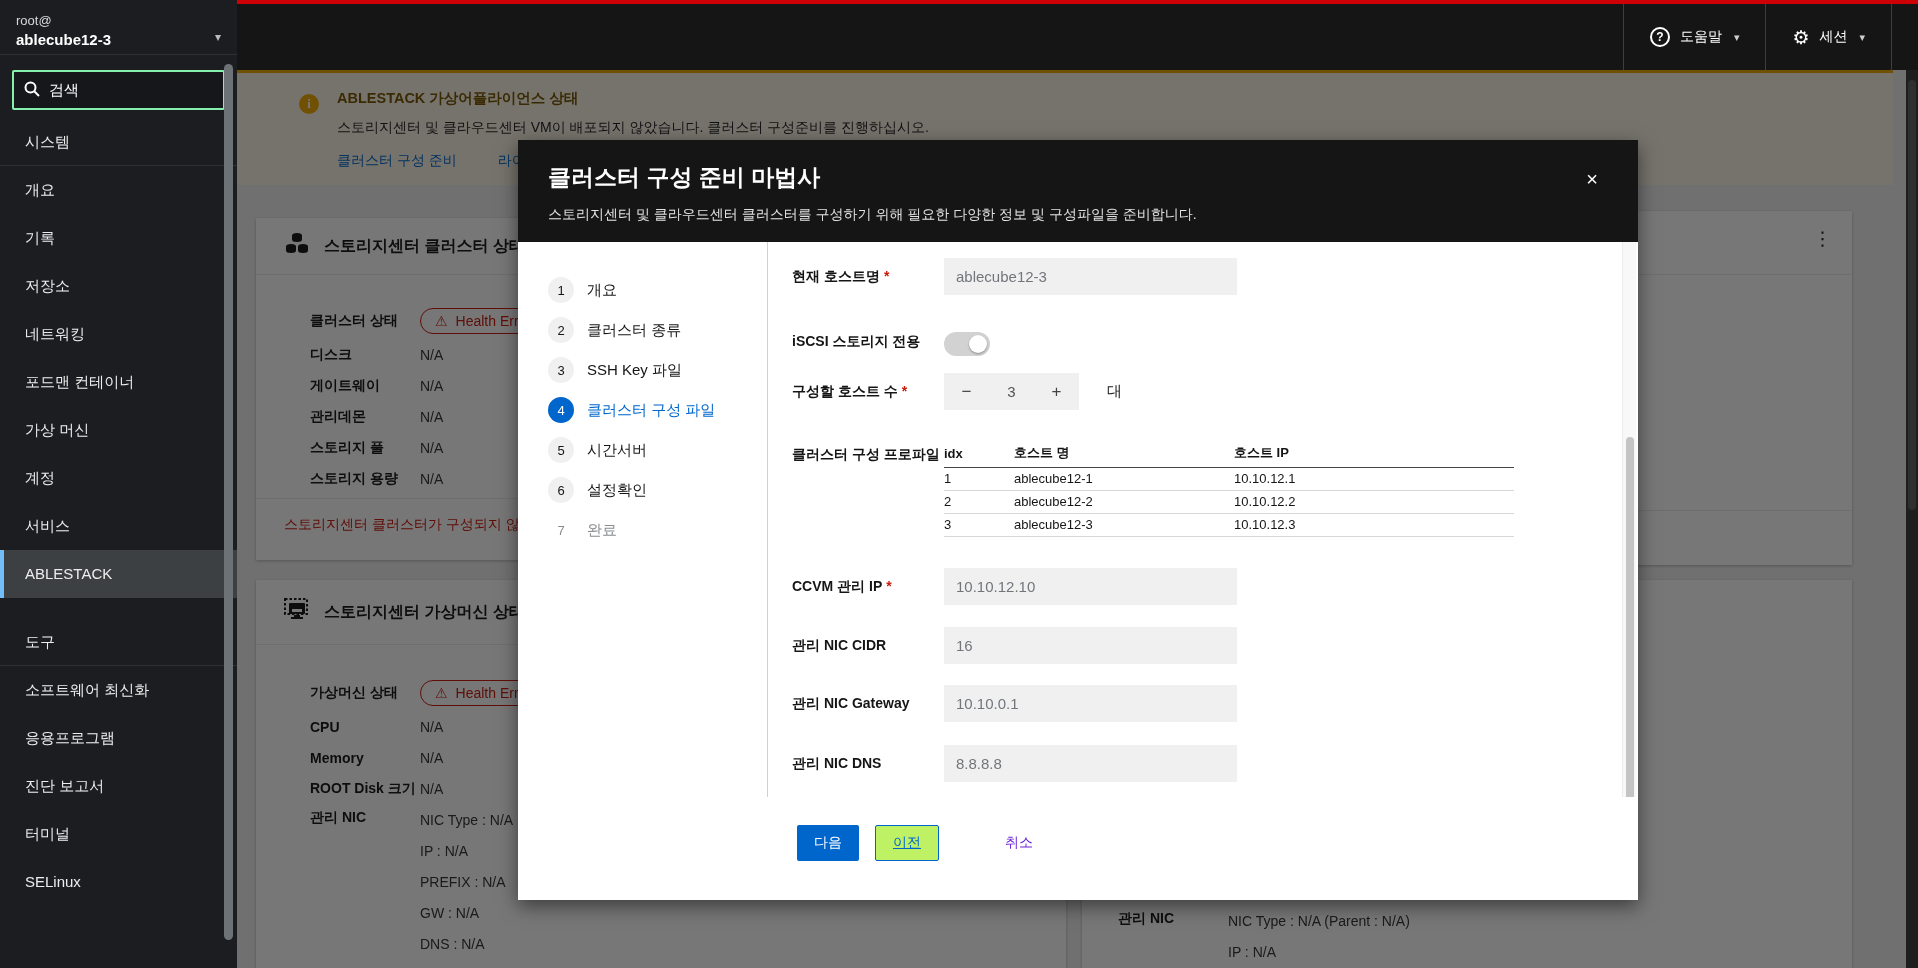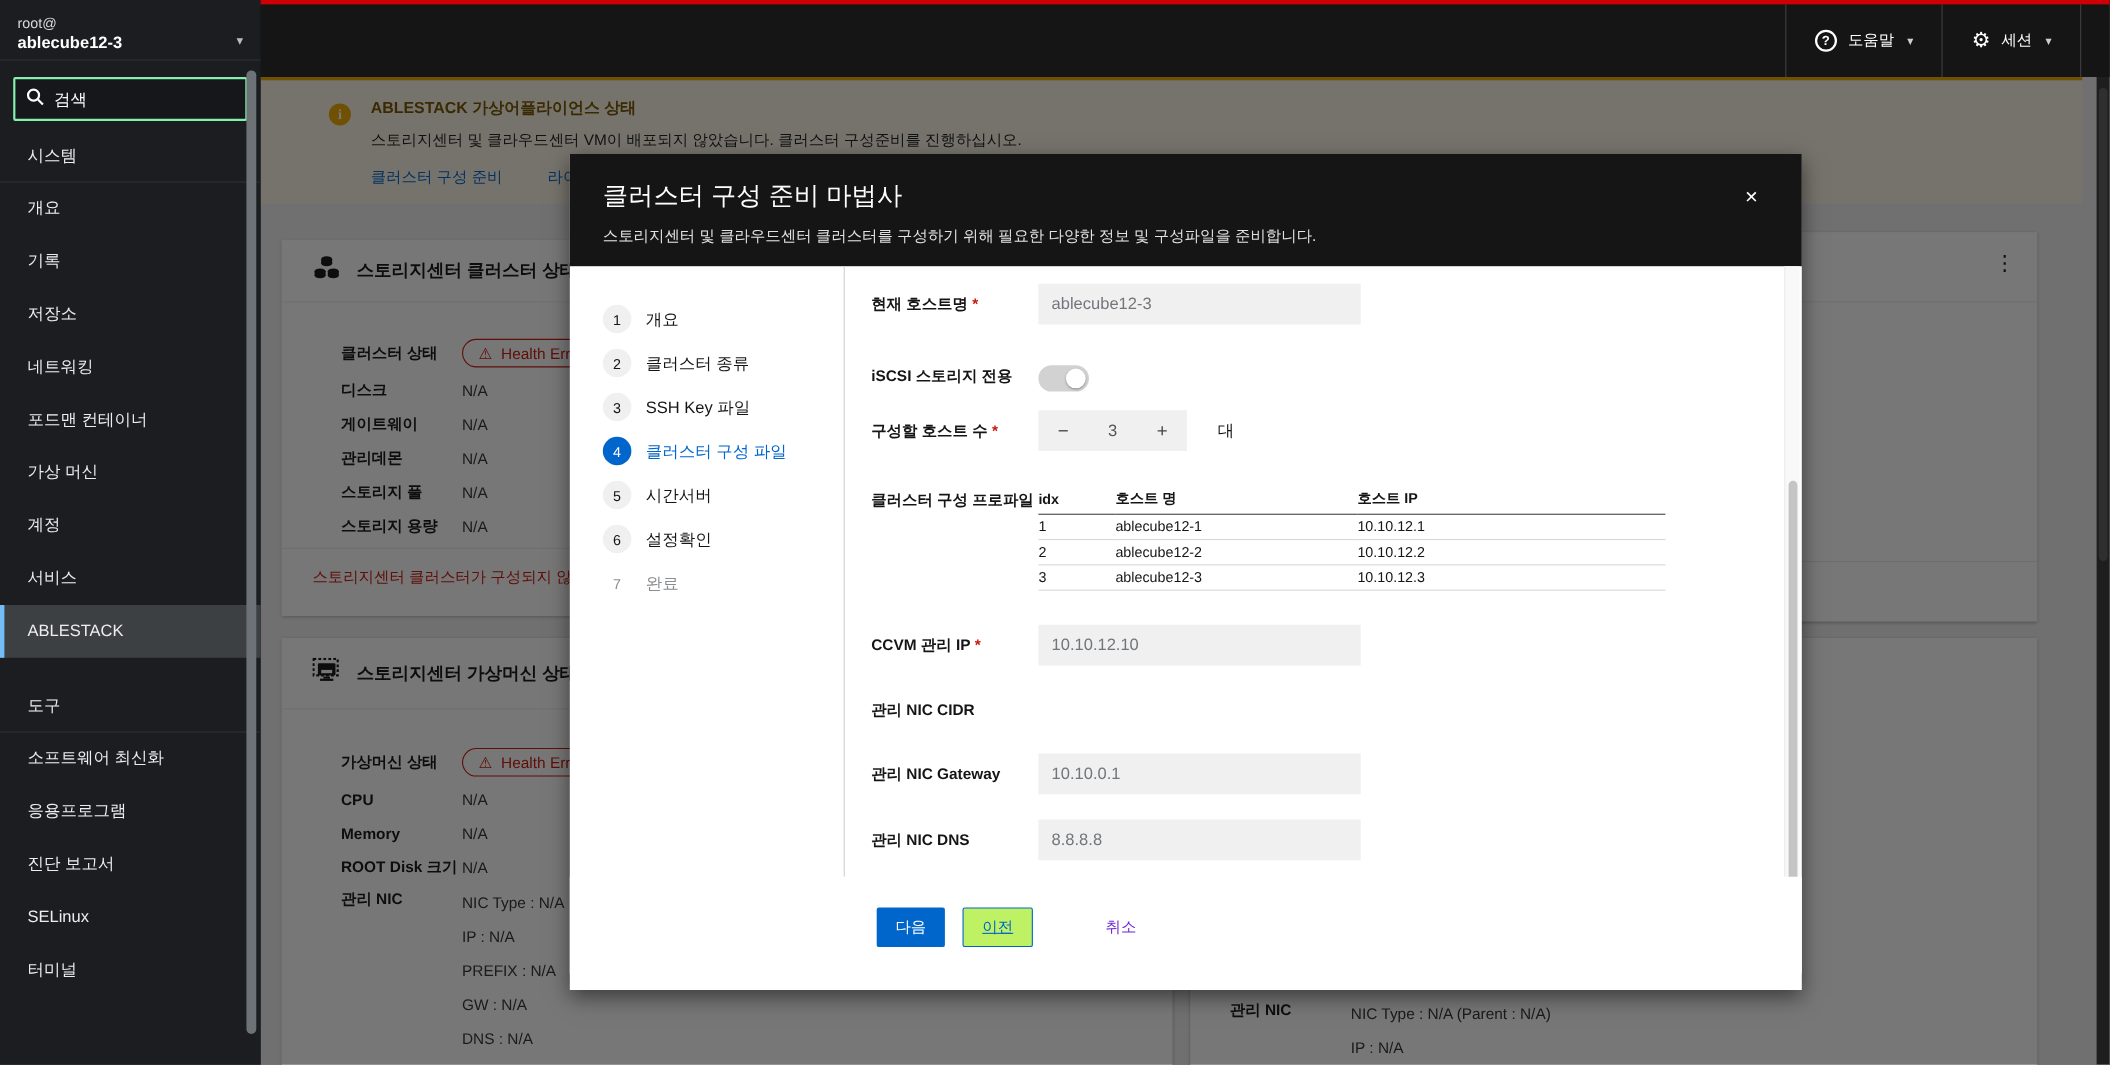--- a/index.html
+++ b/index.html
@@ -50,21 +50,21 @@
   .health-badge { display:inline-flex; align-items:center; gap:8px; border:1px solid #c9190b; color:#c9190b; border-radius:18px; padding:4px 14px; font-size:14px; white-space:nowrap; }
   .card-foot { position:absolute; left:0; right:0; border-top:1px solid #ebebeb; padding:17px 0 0 28px; font-size:14px; color:#c9190b; }
   .nic-block { display:flex; padding-left:54px; }
   .nic-block .lbl { width:110px; font-size:14px; font-weight:bold; color:#151515; padding-top:5px; }
   .nic-lines div { font-size:14px; color:#333; height:31px; display:flex; align-items:center; }
 
   
   .overlay { position:absolute; left:237px; top:70px; width:1681px; height:898px; background:rgba(8,8,8,0.55); z-index:3; }
   .modal { position:absolute; left:518px; top:140px; width:1120px; height:760px; background:#fff; z-index:4; box-shadow:0 6px 18px rgba(0,0,0,0.5); }
   .modal-head { height:102px; background:#151515; color:#fff; padding:22px 32px 0 30px; position:relative; }
-  .modal-title { font-size:23px; font-weight:normal; }
+  .modal-title { font-size:23px; font-weight:bold; }
   .modal-sub { font-size:14px; color:#e2e2e2; margin-top:13px; }
   .modal-close { position:absolute; right:40px; top:28px; font-size:20px; color:#fff; cursor:pointer; }
   .modal-body { position:absolute; left:0; top:102px; width:1120px; height:570px; display:flex; }
   .steps { width:250px; border-right:1px solid #d2d2d2; padding-top:28px; }
   .step { height:40px; display:flex; align-items:center; gap:13px; padding-left:30px; font-size:15px; }
   .step-num { width:26px; height:26px; border-radius:50%; background:#f0f0f0; color:#151515; display:flex; align-items:center; justify-content:center; font-size:13px; flex:0 0 auto; }
   .step-label { color:#151515; }
   .step.current .step-num { background:#0066cc; color:#fff; }
   .step.current .step-label { color:#0066cc; }
   .step.disabled .step-num { background:transparent; color:#8a8d90; }
@@ -124,22 +124,22 @@
       <div class="nav-item"><span>네트워킹</span></div>
       <div class="nav-item"><span>포드맨 컨테이너</span></div>
       <div class="nav-item"><span>가상 머신</span></div>
       <div class="nav-item"><span>계정</span></div>
       <div class="nav-item"><span>서비스</span></div>
       <div class="nav-item active"><span>ABLESTACK</span></div>
       <div class="nav-item section-gap divider-after"><span>도구</span></div>
       <div class="nav-item"><span>소프트웨어 최신화</span></div>
       <div class="nav-item"><span>응용프로그램</span></div>
       <div class="nav-item"><span>진단 보고서</span></div>
+      <div class="nav-item"><span>터미널</span></div>
       <div class="nav-item"><span>SELinux</span></div>
-      <div class="nav-item"><span>터미널</span></div>
     </div>
     <div class="sidebar-scroll"></div>
   </div>
 
   <div class="masthead">
     <div class="masthead-actions">
       <div class="mh-btn">
         <span class="help-circle">?</span>
         <span>도움말</span>
         <span class="mh-caret">▾</span>
@@ -371,20 +371,21 @@
               </tr>
             </tbody>
           </table>
         </div>
         <div class="frow" style="top:326px;">
           <span class="flabel"><span>CCVM 관리 IP</span><span class="req">*</span></span>
           <span class="finput">10.10.12.10</span>
         </div>
         <div class="frow" style="top:385px;">
           <span class="flabel">관리 NIC CIDR</span>
+          <span class="finput">16</span>
         </div>
         <div class="frow" style="top:443px;">
           <span class="flabel">관리 NIC Gateway</span>
           <span class="finput">10.10.0.1</span>
         </div>
         <div class="frow" style="top:503px;">
           <span class="flabel">관리 NIC DNS</span>
           <span class="finput">8.8.8.8</span>
         </div>
         <div class="modal-scrolltrack">

